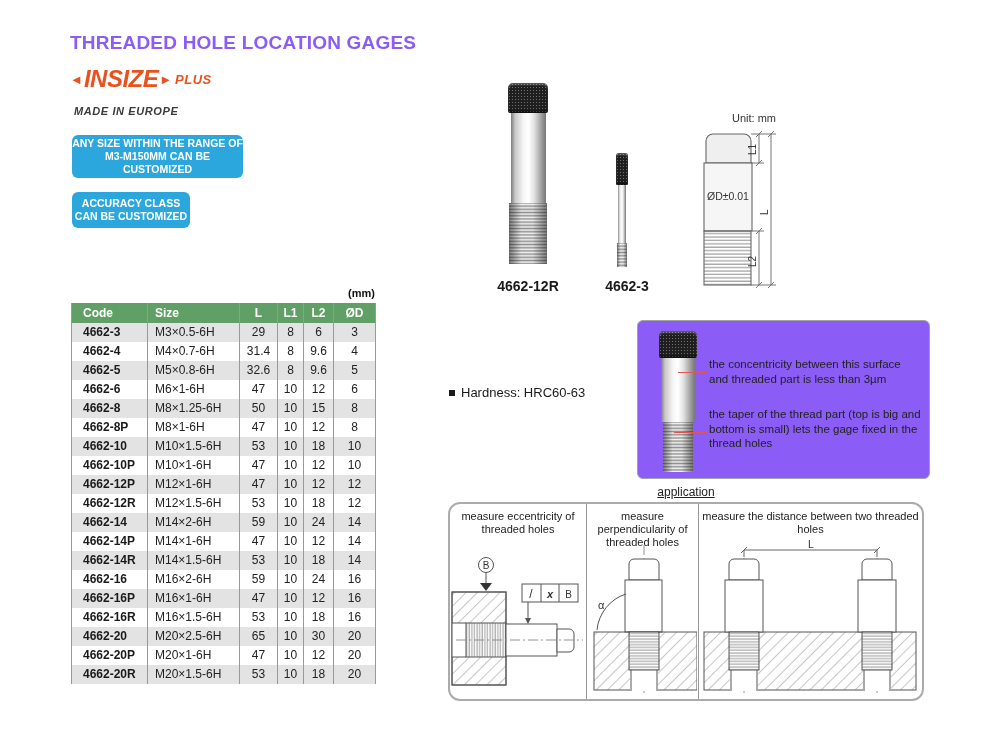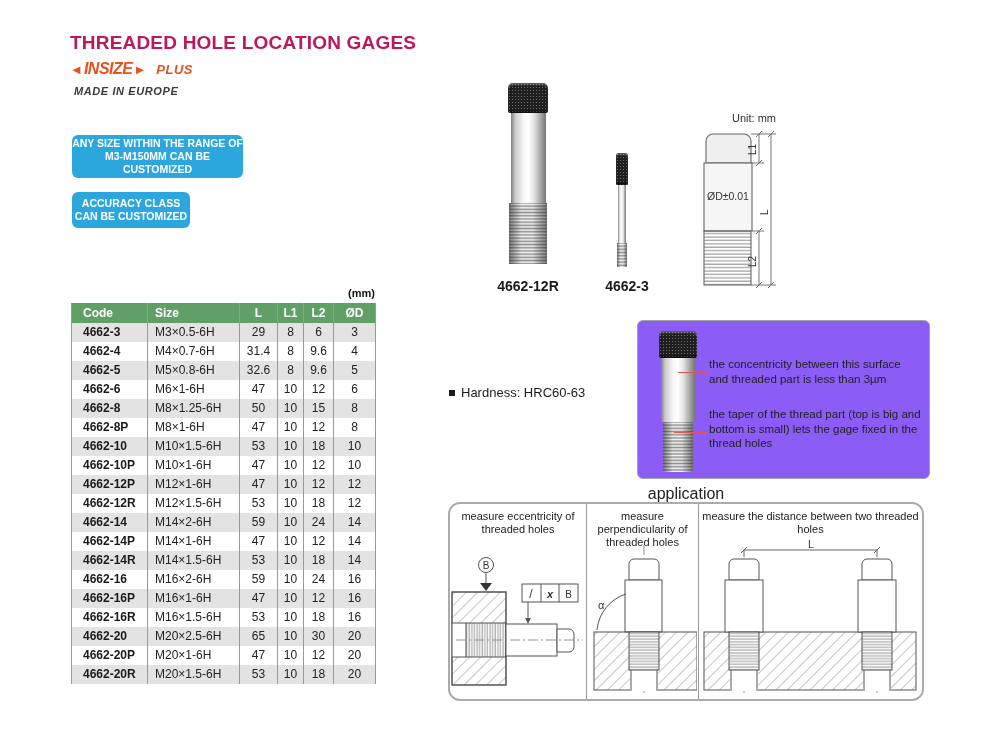--- a/index.html
+++ b/index.html
@@ -1,26 +1,26 @@
 <!DOCTYPE html>
 <html><head>
 <meta charset="utf-8">
 <style>
   html,body{margin:0;padding:0;background:#fff;}
   .page{position:relative;width:1000px;height:736px;background:#fff;
         font-family:"Liberation Sans","DejaVu Sans",sans-serif;overflow:hidden;}
 
   
   .title{position:absolute;left:70px;top:32px;font-size:19px;font-weight:bold;
-         color:#be185d;letter-spacing:.2px;white-space:nowrap;}
+         color:#8b5cf6;letter-spacing:.2px;white-space:nowrap;}
   .logo{position:absolute;left:70px;top:56px;line-height:1;}
   .logo-line1{display:flex;align-items:center;color:#e8521e;font-style:italic;font-weight:bold;}
   .logo-arrow{font-size:13px;line-height:1;}
-  .logo-brand{font-size:16px;letter-spacing:-.5px;margin:5px 1px;}
-  .logo-plus{font-size:13px;margin-left:10px;letter-spacing:.5px;}
+  .logo-brand{font-size:24px;letter-spacing:-.5px;margin:11px 1px;}
+  .logo-plus{font-size:13px;margin-left:3px;letter-spacing:.5px;}
   .logo-sub{margin-top:4px;margin-left:4px;font-size:11px;font-weight:bold;font-style:italic;
             color:#3b3b3b;letter-spacing:.6px;}
 
   
   .badge{position:absolute;background:#2ba7dd;color:#fff;border-radius:6px;
          font-size:10.5px;font-weight:bold;text-align:center;
          display:flex;flex-direction:column;justify-content:center;line-height:13px;}
   .badge1{left:72px;top:135px;width:171px;height:43px;}
   .badge2{left:72px;top:192px;width:118px;height:36px;}
 
@@ -58,21 +58,21 @@
   .sq-bullet{width:6px;height:6px;background:#1a1a1a;margin-right:6px;display:inline-block;}
 
   
   .callout{position:absolute;left:637px;top:320px;width:291px;height:157px;
            border:1.5px solid #a3a3a3;border-radius:6px;background:#8b5cf6;}
   .callout .note{position:absolute;font-size:11.5px;line-height:14.5px;color:#222;}
   .leader{position:absolute;height:0;border-top:1.8px solid #e25555;}
 
   
   .app-title{position:absolute;left:448px;top:485px;width:476px;text-align:center;
-             font-size:16px;color:#222;}
+             font-size:12px;color:#222;text-decoration:underline;}
   .app-box{position:absolute;left:448px;top:502px;width:476px;height:199px;
            border:2px solid #ababab;border-radius:12px;background:#fff;display:flex;box-sizing:border-box;}
   .app-panel{position:relative;height:100%;box-sizing:border-box;}
   .app-panel.p1{width:137px;border-right:1.5px solid #9a9a9a;}
   .app-panel.p2{width:112px;border-right:1.5px solid #9a9a9a;}
   .app-panel.p3{flex:1;}
   .app-cap{margin-top:6px;font-size:11px;line-height:13px;text-align:center;color:#222;padding:0 3px;}
   .app-panel svg{position:absolute;left:0;bottom:1px;}
 
   svg text{font-family:"Liberation Sans","DejaVu Sans",sans-serif;}

